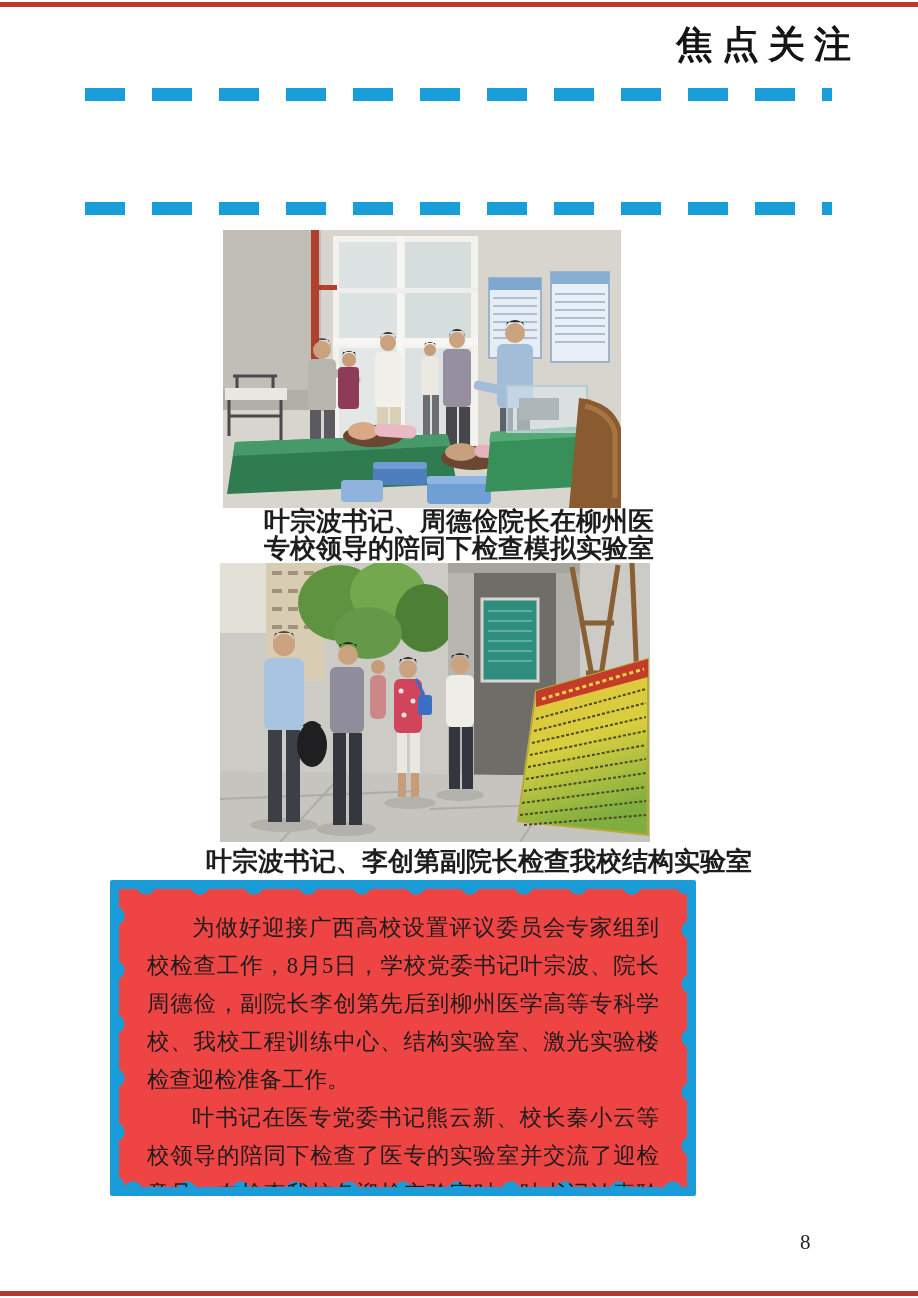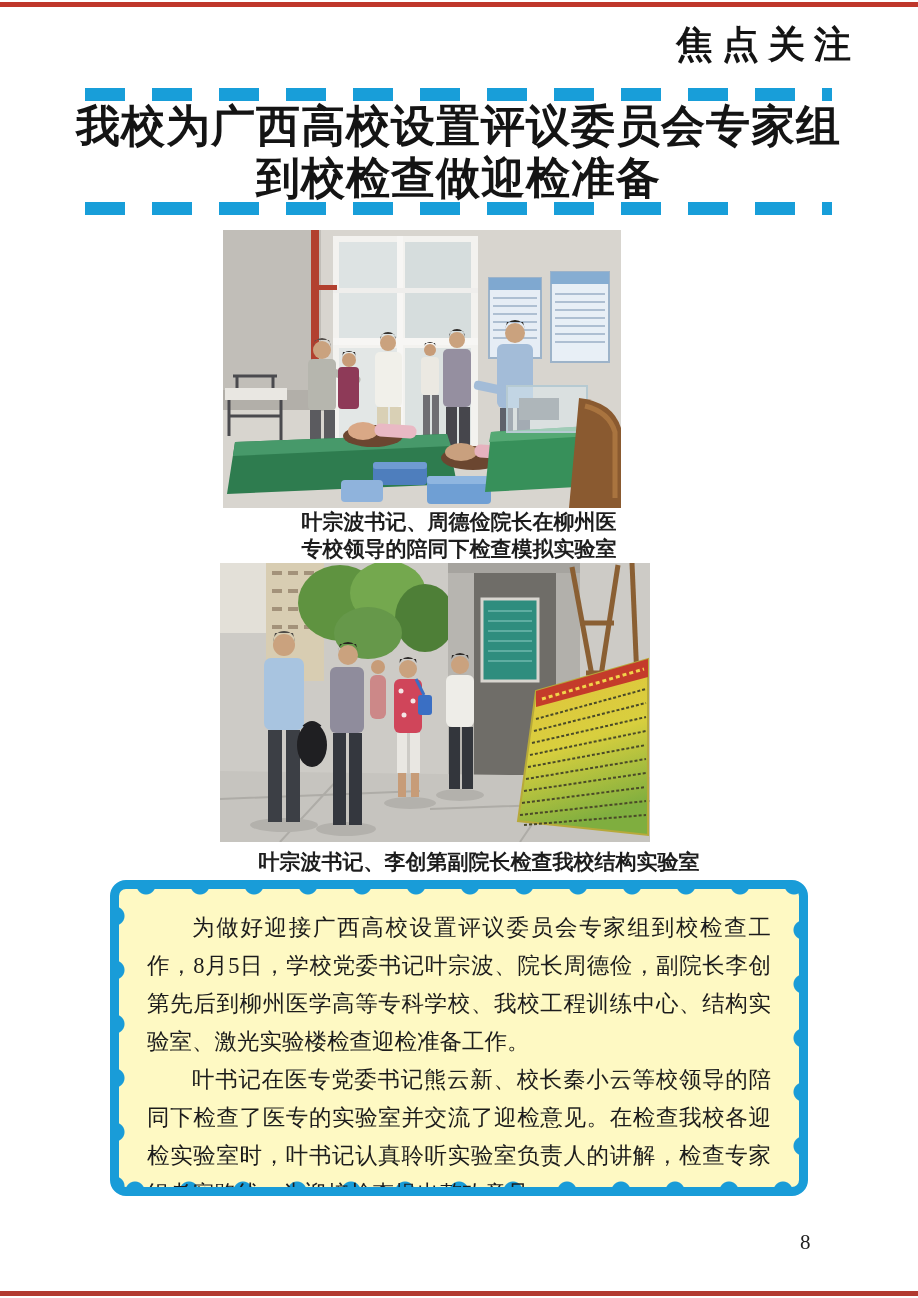--- a/index.html
+++ b/index.html
@@ -42,30 +42,30 @@
     letter-spacing:1px;white-space:nowrap;
   }
 
   .photo{position:absolute;display:block;}
   .photo svg{display:block;}
 
   .caption{
     position:absolute;left:0;width:918px;
     text-align:center;
     font-family:"DejaVu Serif", serif;
-    font-weight:700;font-size:21px;line-height:27px;color:#1d1d1d;
+    font-weight:700;font-size:26px;line-height:27px;color:#1d1d1d;
   }
   .caption.c1{top:508px;}
   .caption.c2{top:848px;padding-left:20px;}
 
   .article-box{
-    position:absolute;left:110px;top:880px;width:698px;height:316px;
+    position:absolute;left:110px;top:880px;width:586px;height:316px;
     box-sizing:border-box;
-    border:9px solid #199cd8;border-radius:16px;
-    background:#fef9c3;
+    border:9px solid #199cd8;border-radius:2px;
+    background:#ef4444;
   }
   .scallop{position:absolute;background-repeat:repeat-x;}
   .sc-top{left:0;right:0;top:-1px;height:11px;
     background-image:radial-gradient(circle at 50% -3px,#199cd8 9px,rgba(0,0,0,0) 10px);
     background-size:54px 11px;}
   .sc-bot{left:0;right:0;bottom:-1px;height:11px;
     background-image:radial-gradient(circle at 50% 14px,#199cd8 9px,rgba(0,0,0,0) 10px);
     background-size:54px 11px;background-position:bottom;}
   .sc-left{top:0;bottom:0;left:-1px;width:11px;background-repeat:repeat-y;
     background-image:radial-gradient(circle at -3px 50%,#199cd8 9px,rgba(0,0,0,0) 10px);
@@ -97,24 +97,20 @@
 
 <div class="page">
 
   <div class="rule-red top"></div>
 
   <div class="section-header">焦点关注</div>
 
   <div class="title-banner">
     <div class="dash-strip top"></div>
     <div class="dash-strip bot"></div>
-    <div class="title-text">
-      <div class="title-line">我校为广西高校设置评议委员会专家组</div>
-      <div class="title-line">到校检查做迎检准备</div>
-    </div>
   </div>
 
   <div class="photo" style="left:223px;top:230px;">
     <svg width="398" height="278" viewBox="0 0 398 278">
       <rect width="398" height="278" fill="#d8d5cf"></rect>
       <rect x="0" y="0" width="98" height="165" fill="#c1beb8"></rect>
       <rect x="0" y="160" width="98" height="20" fill="#b2afa9"></rect>
 
       <g>
         <rect x="110" y="6" width="145" height="230" fill="#f3f2ef"></rect>

